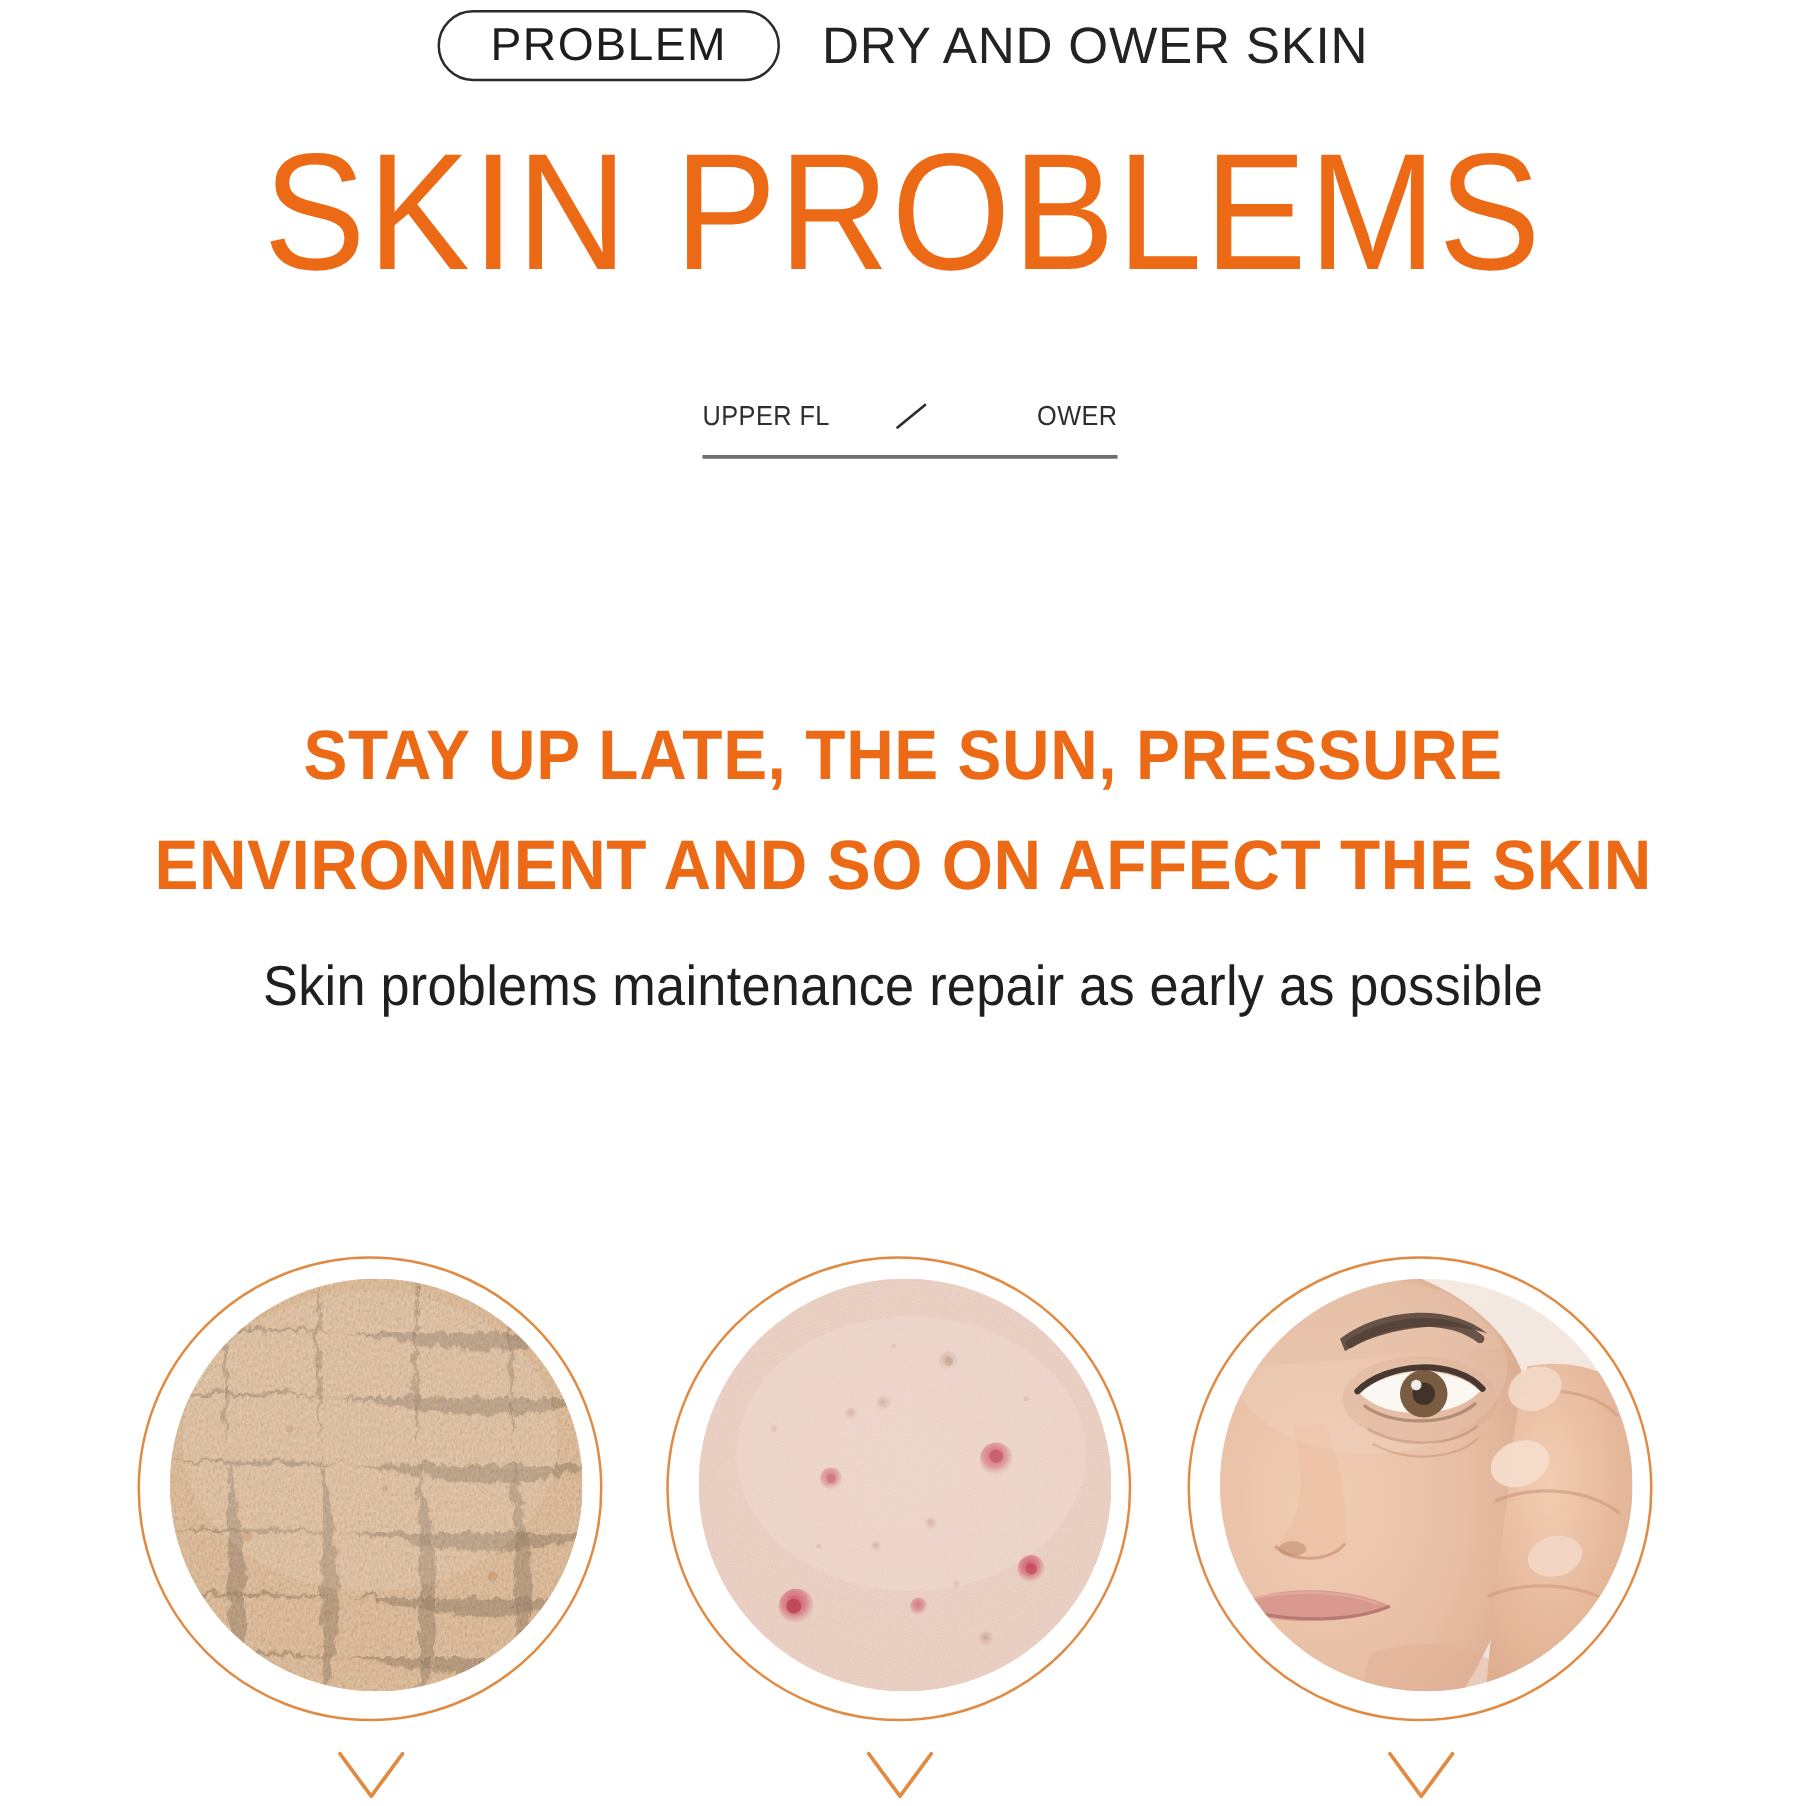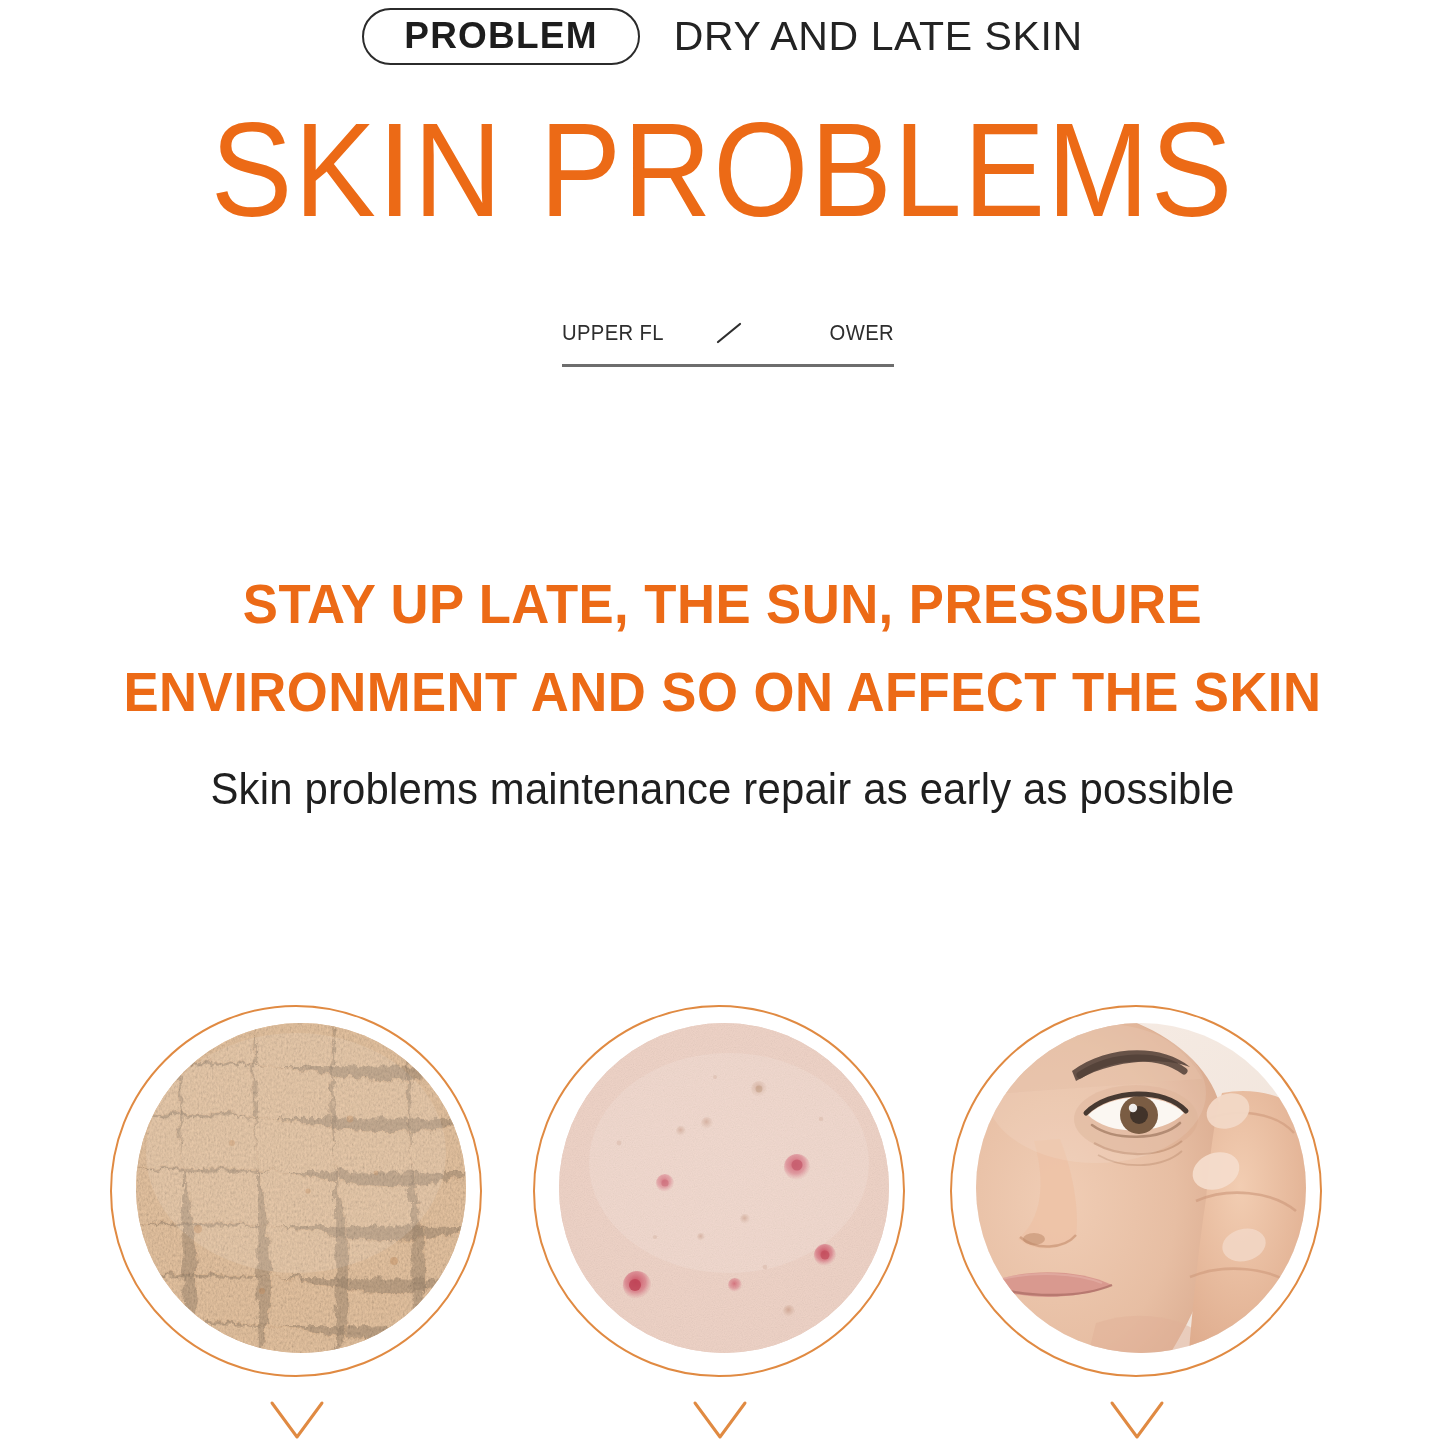--- a/index.html
+++ b/index.html
@@ -32,21 +32,21 @@
   }
 
   .pill {
     border:2px solid #2b2b2b;
     border-radius:999px;
     padding:7px 40px 9px 40px;
     font-size:37px;
     line-height:1;
     letter-spacing:1.2px;
     color:#1d1d1d;
-    font-weight:700;
+    font-weight:400;
     white-space:nowrap;
   }
 
   .eyebrow-text {
     font-size:41px;
     line-height:1;
     letter-spacing:0.6px;
     color:#232323;
     font-weight:400;
     white-space:nowrap;
@@ -193,21 +193,21 @@
   }
 
 </style>
 </head>
 <body>
 
 <div class="page">
 
   <div class="eyebrow-row">
     <div class="pill">PROBLEM</div>
-    <div class="eyebrow-text">DRY AND LATE SKIN</div>
+    <div class="eyebrow-text">DRY AND OWER SKIN</div>
   </div>
 
   <div class="main-title">SKIN PROBLEMS</div>
 
   <div class="divider-block">
     <div class="divider-row">
       <span class="divider-label">UPPER FL</span>
 
       <span class="divider-slash">
         <svg viewBox="0 0 26 22" xmlns="http://www.w3.org/2000/svg">

